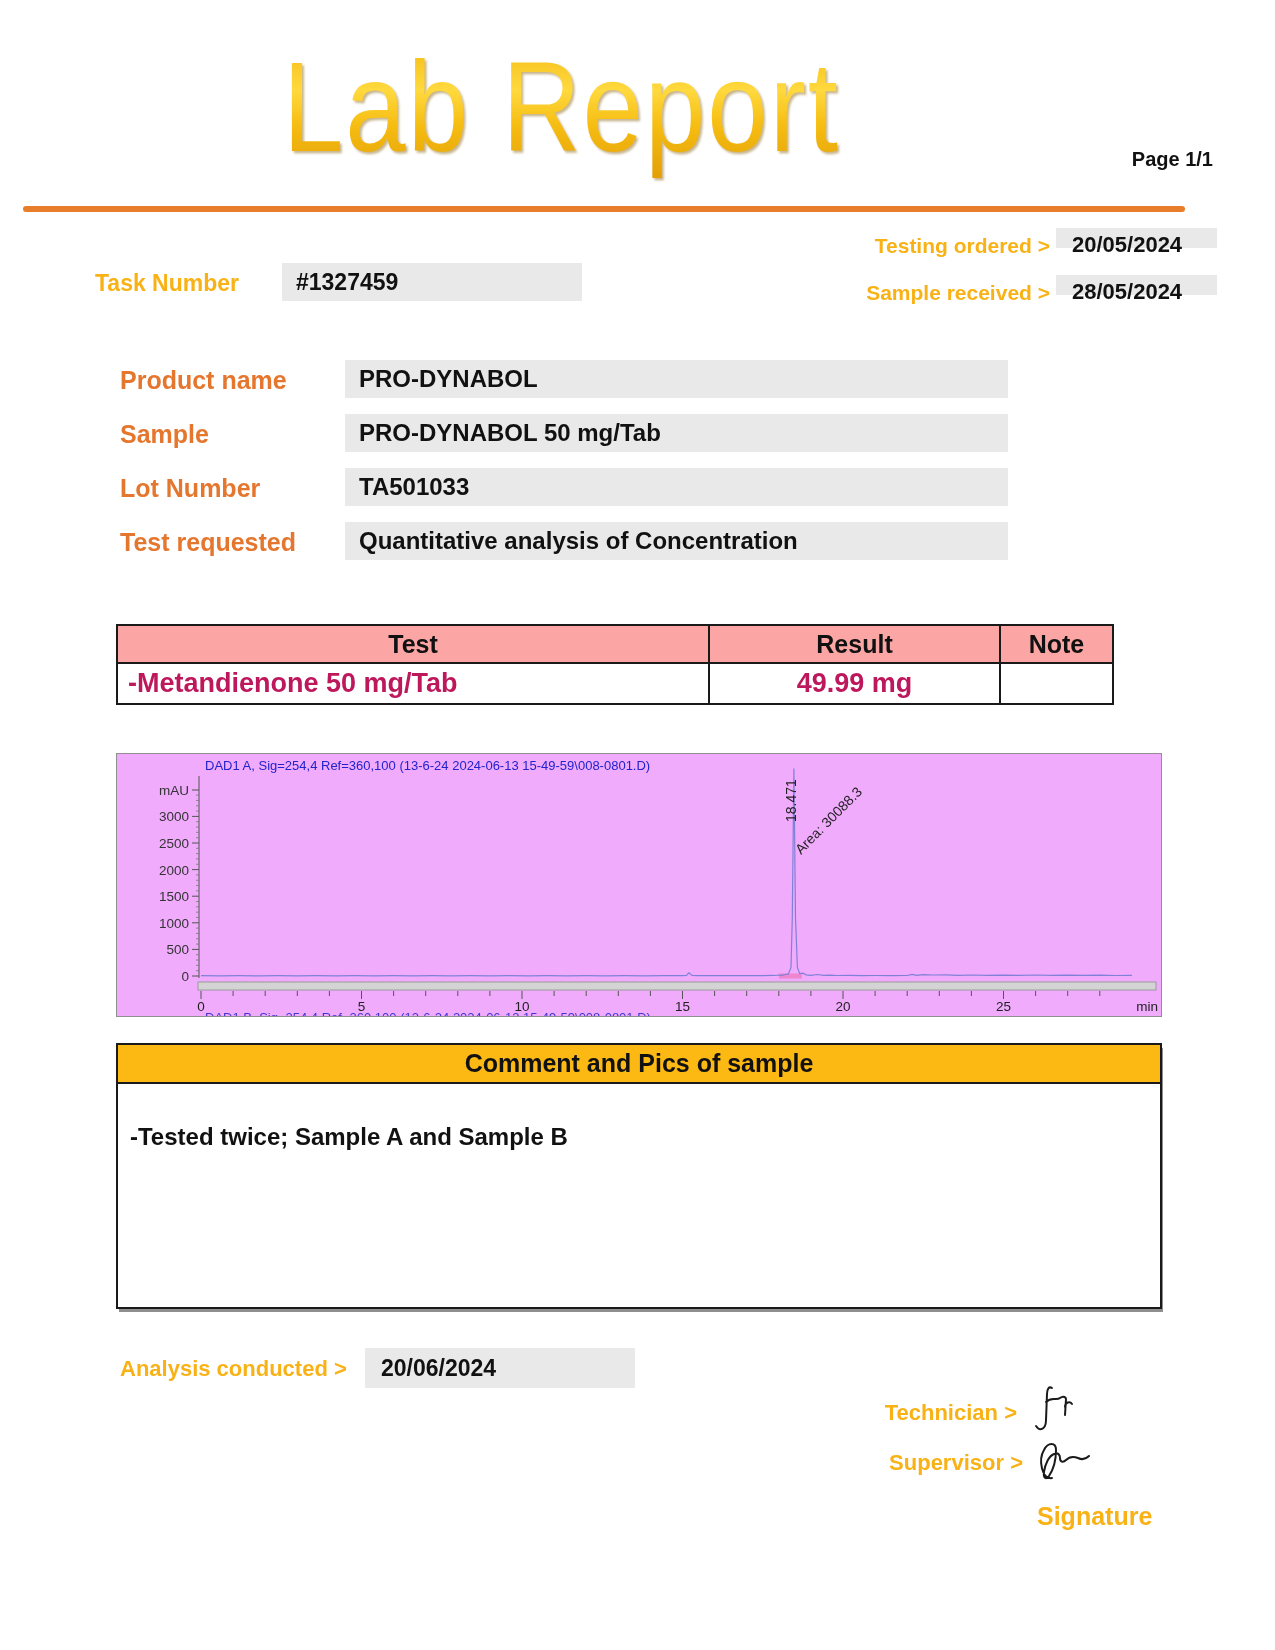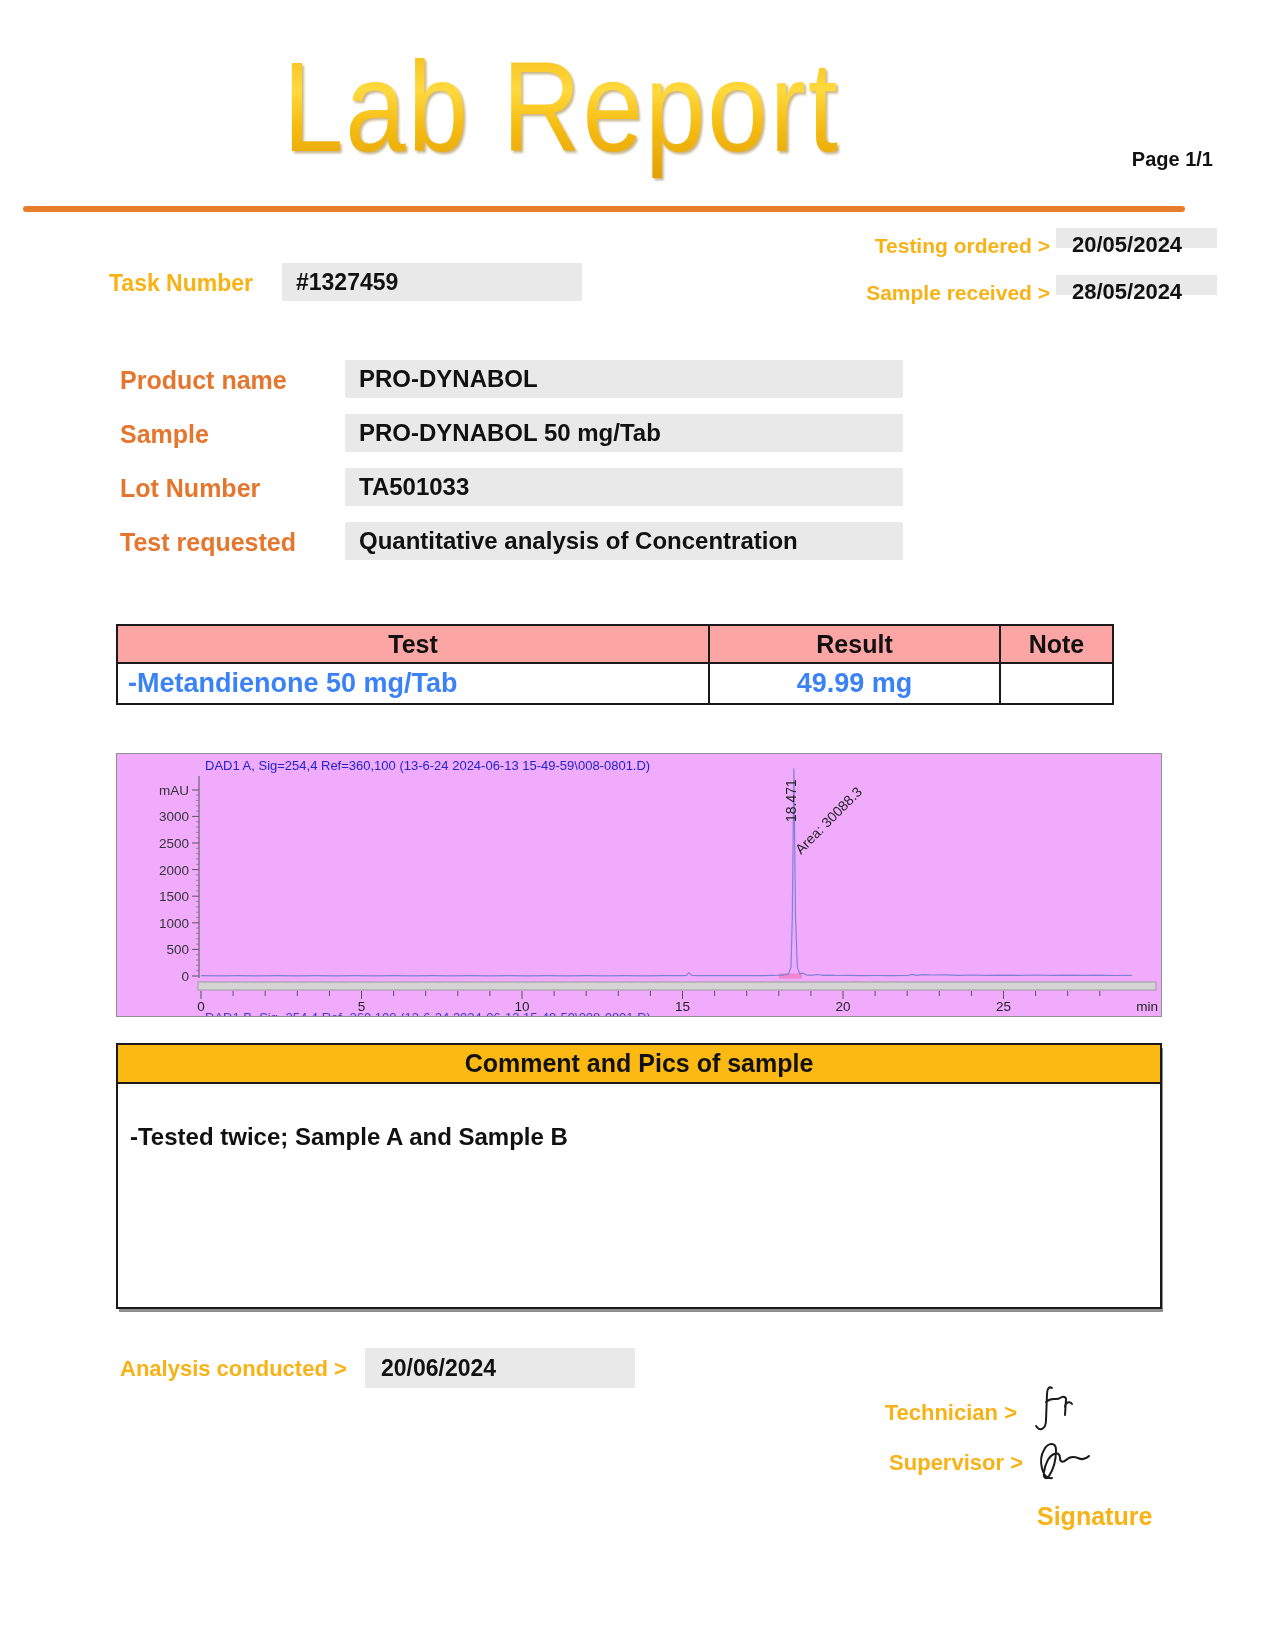--- a/index.html
+++ b/index.html
@@ -18,30 +18,30 @@
 
   .divider{left:23px;top:206px;width:1162px;height:6px;background:#E87E2B;border-radius:3px;}
 
   .gold{color:#F9B215;font-weight:700;}
   .orange{color:#E5762E;font-weight:700;}
   .valbox{background:#E9E9E9;color:#111;font-weight:700;}
 
   .lbl-right{right:225px;top:0;text-align:right;font-size:21px;white-space:nowrap;}
   .datebox{left:1056px;width:161px;height:20px;font-size:22px;line-height:34px;padding-left:16px;box-sizing:border-box;}
 
-  .task-lbl{left:109px;top:270px;font-size:23px;}
+  .task-lbl{left:95px;top:270px;font-size:23px;}
   .task-box{left:282px;top:263px;width:300px;height:38px;font-size:23px;line-height:38px;padding-left:14px;box-sizing:border-box;}
 
   .f-lbl{left:120px;font-size:25px;white-space:nowrap;}
-  .f-box{left:345px;width:558px;height:38px;font-size:24px;line-height:38px;padding-left:14px;box-sizing:border-box;}
+  .f-box{left:345px;width:663px;height:38px;font-size:24px;line-height:38px;padding-left:14px;box-sizing:border-box;}
 
   
   .rtable{left:116px;top:624px;width:996px;border-collapse:collapse;table-layout:fixed;}
   .rtable th{background:#fca5a5;border:2px solid #1a1a1a;height:34px;font-size:25px;color:#111;}
-  .rtable td{border:2px solid #1a1a1a;height:37px;font-size:27px;font-weight:700;color:#3b82f6;}
+  .rtable td{border:2px solid #1a1a1a;height:37px;font-size:27px;font-weight:700;color:#be185d;}
   .td-test{text-align:left;padding-left:10px;}
   .td-result{text-align:center;}
 
   
   .chartbox{left:116px;top:753px;width:1046px;height:264px;border:1px solid #909090;box-sizing:border-box;background:#f0abfc;overflow:hidden;}
   .chartbox svg{display:block;}
 
   
   .commentbox{left:116px;top:1043px;width:1046px;height:266px;border:2px solid #1a1a1a;box-sizing:border-box;
     background:#fff;box-shadow:2px 4px 0 -1px #8f8f8f;}

